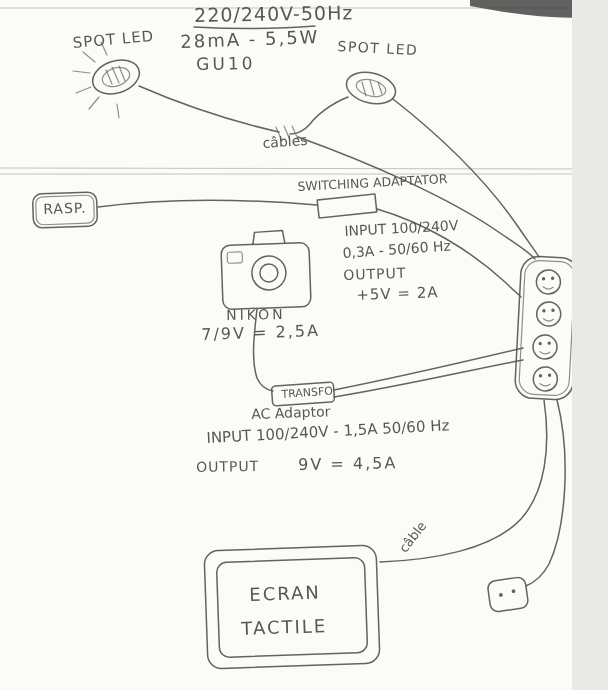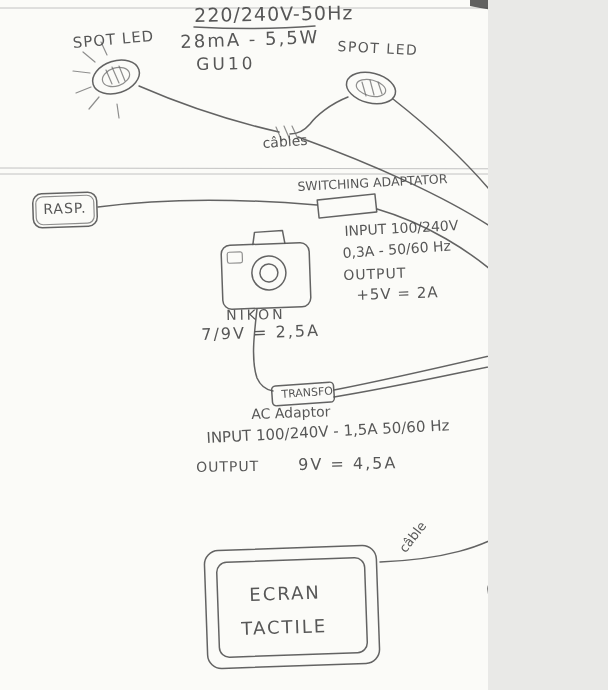--- a/index.html
+++ b/index.html
@@ -1,18 +1,18 @@
 <!DOCTYPE html>
 <html><head>
 <meta charset="utf-8">
 <style>
   html,body{margin:0;padding:0;background:#e9e9e7;}
   .page{
     position:relative;
-    width:488px;height:690px;
+    width:572px;height:690px;
     background:#fbfbf8;
     overflow:hidden;
     font-family:"DejaVu Sans", sans-serif;
     color:#4f4f4f;
   }
   .page svg{position:absolute;left:0;top:0;}
   .pencil{stroke:#565656;fill:none;stroke-width:1.5;stroke-linecap:round;stroke-linejoin:round;opacity:.92;}
   .pencil2{stroke:#6a6a6a;fill:none;stroke-width:1.2;stroke-linecap:round;opacity:.75;}
   .rule{stroke:#c2c2c2;stroke-width:1;}
   .dot{fill:#565656;stroke:none;opacity:.92;}

